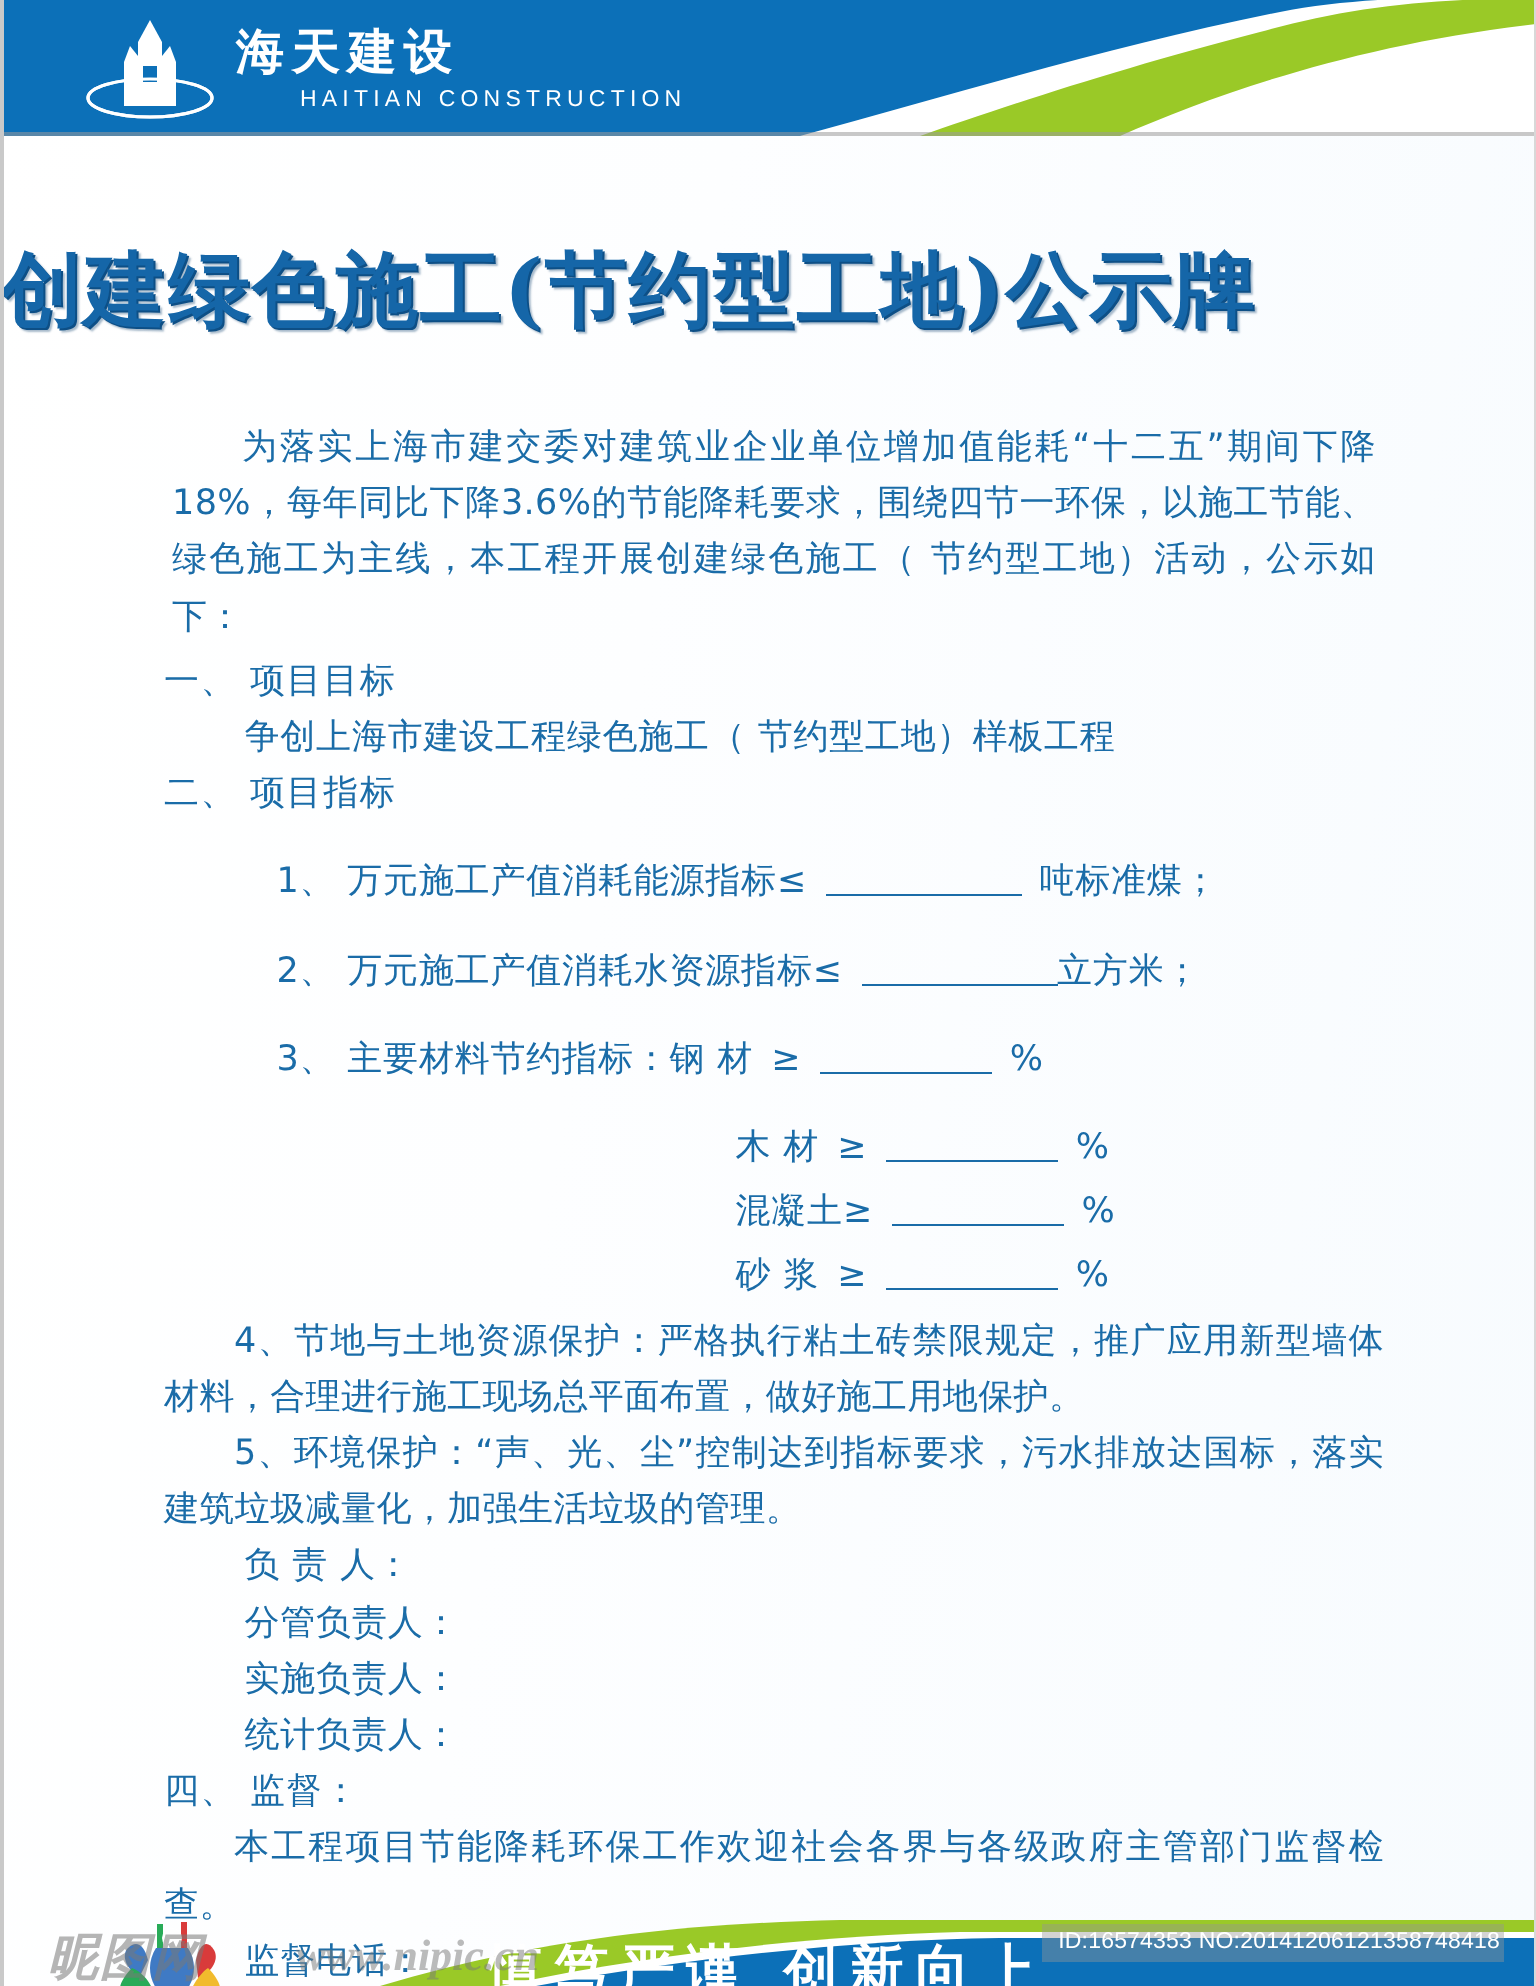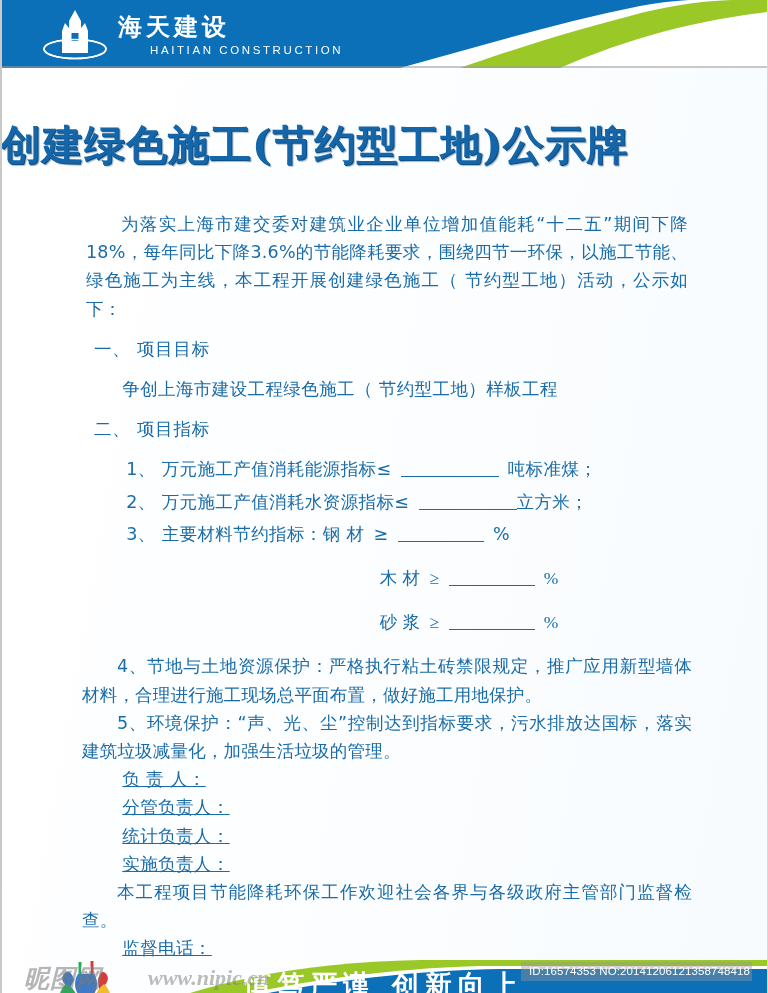--- a/index.html
+++ b/index.html
@@ -125,55 +125,53 @@
 
   .para {
     text-align: justify;
     text-justify: inter-ideograph;
     text-indent: 2em;
     margin: 4px;
     letter-spacing: 0.2px;
   }
 
   .sec-head {
-    margin: 12px;
+    margin: 0;
     letter-spacing: 0.8px;
   }
   .sec-sub {
     margin: 0;
     padding-left: 2.3em;
     letter-spacing: 0.4px;
   }
   .item {
-    margin: 4px;
+    margin: 16px;
     padding-left: 2.3em;
     letter-spacing: 0.4px;
     white-space: nowrap;
   }
   .item-wide {
     margin: 0;
     padding-left: 0;
     text-indent: 2em;
     text-align: justify;
     text-justify: inter-ideograph;
     letter-spacing: 0.2px;
   }
   .mat-row {
-    margin: 16px;
+    margin: 4px;
     padding-left: 16.1em;
     letter-spacing: 0.4px;
     white-space: nowrap;
-    font-family: Liberation Serif, serif;
   }
   .resp-row {
     margin: 0;
     padding-left: 2.3em;
     letter-spacing: 0.4px;
     white-space: nowrap;
-    text-decoration: underline;
   }
 
   .blank {
     display: inline-block;
     border-bottom: 1.6px solid #1a6ca8;
     height: 1em;
     vertical-align: -2px;
   }
   .blank-lg { width: 98px; }
   .blank-sm { width: 86px; }
@@ -303,33 +301,37 @@
     </p>
 
     <p class="item">
       <span>3、 主要材料节约指标：</span><span>钢 材</span><span class="spacer-1"></span><span>≥</span><span class="spacer-1"></span><span class="blank blank-sm"></span><span class="spacer-1"></span><span>%</span>
     </p>
 
     <p class="mat-row">
       <span>木 材</span><span class="spacer-1"></span><span>≥</span><span class="spacer-1"></span><span class="blank blank-sm"></span><span class="spacer-1"></span><span>%</span>
     </p>
 
+    <p class="mat-row">
+      <span>混凝土</span><span>≥</span><span class="spacer-1"></span><span class="blank blank-sm"></span><span class="spacer-1"></span><span>%</span>
+    </p>
 
     <p class="mat-row">
       <span>砂 浆</span><span class="spacer-1"></span><span>≥</span><span class="spacer-1"></span><span class="blank blank-sm"></span><span class="spacer-1"></span><span>%</span>
     </p>
 
     <p class="item-wide">4、节地与土地资源保护：严格执行粘土砖禁限规定，推广应用新型墙体材料，合理进行施工现场总平面布置，做好施工用地保护。</p>
     <p class="item-wide">5、环境保护：“声、光、尘”控制达到指标要求，污水排放达国标，落实建筑垃圾减量化，加强生活垃圾的管理。</p>
 
     <p class="resp-row">负  责  人：</p>
     <p class="resp-row">分管负责人：</p>
+    <p class="resp-row">实施负责人：</p>
     <p class="resp-row">统计负责人：</p>
-    <p class="resp-row">实施负责人：</p>
-
+
+    <p class="sec-head">四、 监督：</p>
     <p class="item-wide">本工程项目节能降耗环保工作欢迎社会各界与各级政府主管部门监督检查。</p>
     <p class="resp-row">监督电话：</p>
   </div>
 
   <div class="footer">
     <svg class="footer-blue" viewBox="0 0 768 33" preserveAspectRatio="none">
       <path d="M190,33 C260,12 330,2 420,0 L768,0 L768,33 Z" fill="#9ac927"></path>
       <path d="M250,33 C330,16 410,8 480,6 L768,6 L768,33 Z" fill="#ffffff"></path>
       <path d="M268,33 C350,18 430,10 500,9 L768,9 L768,33 Z" fill="#0c70b8"></path>
     </svg>

